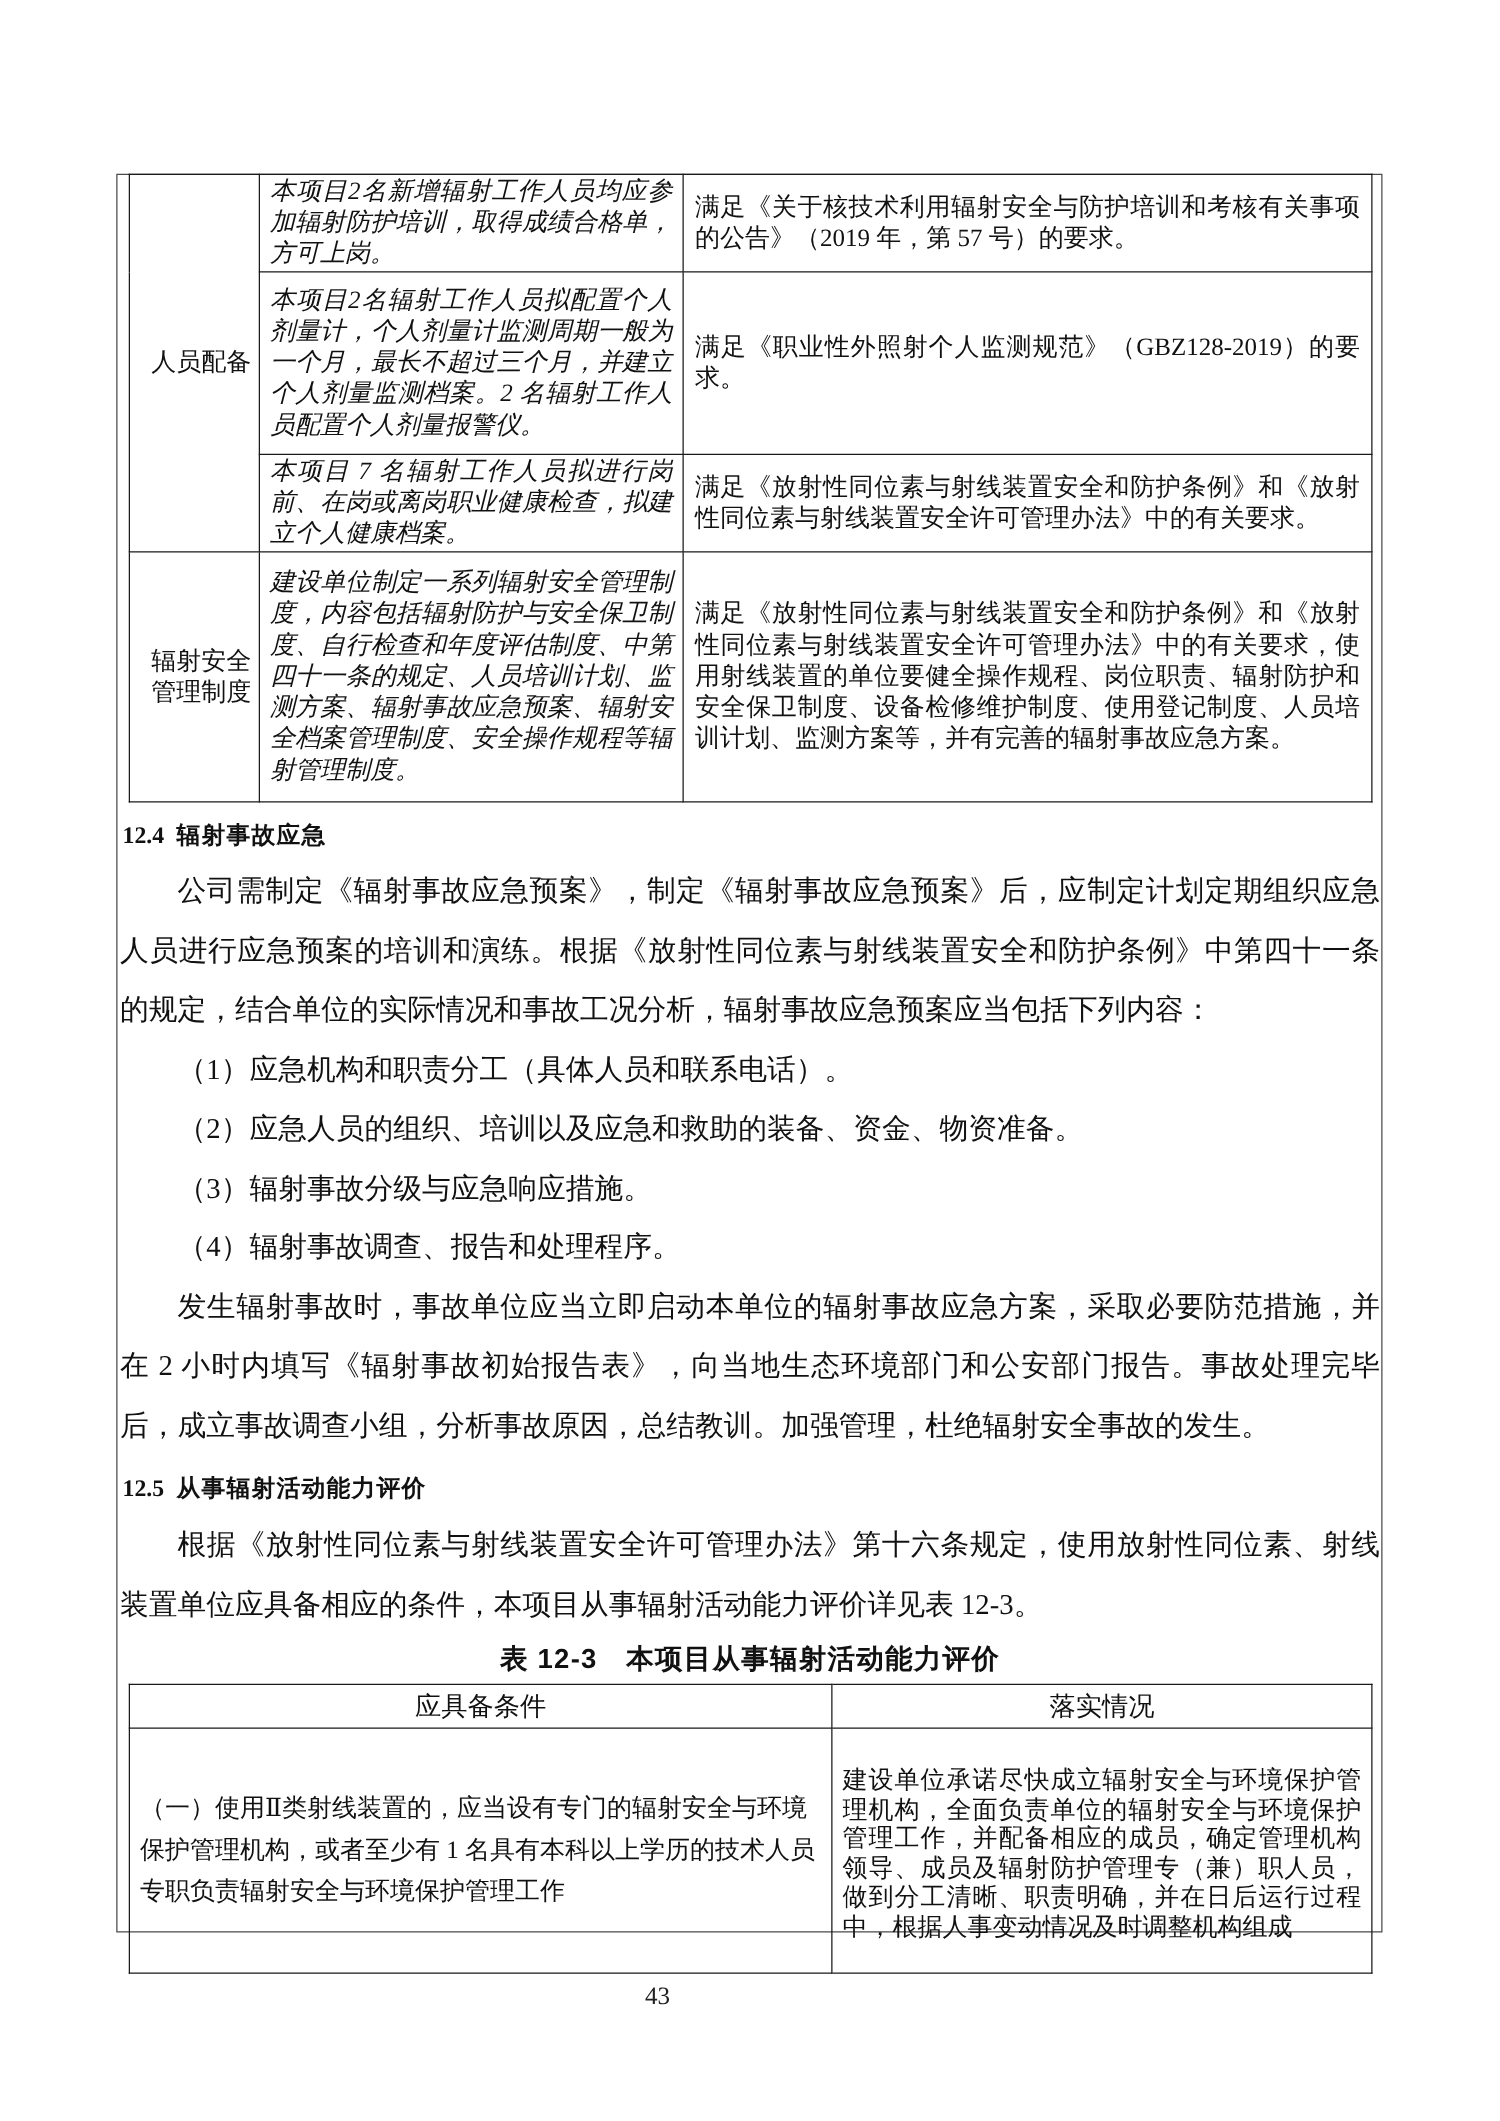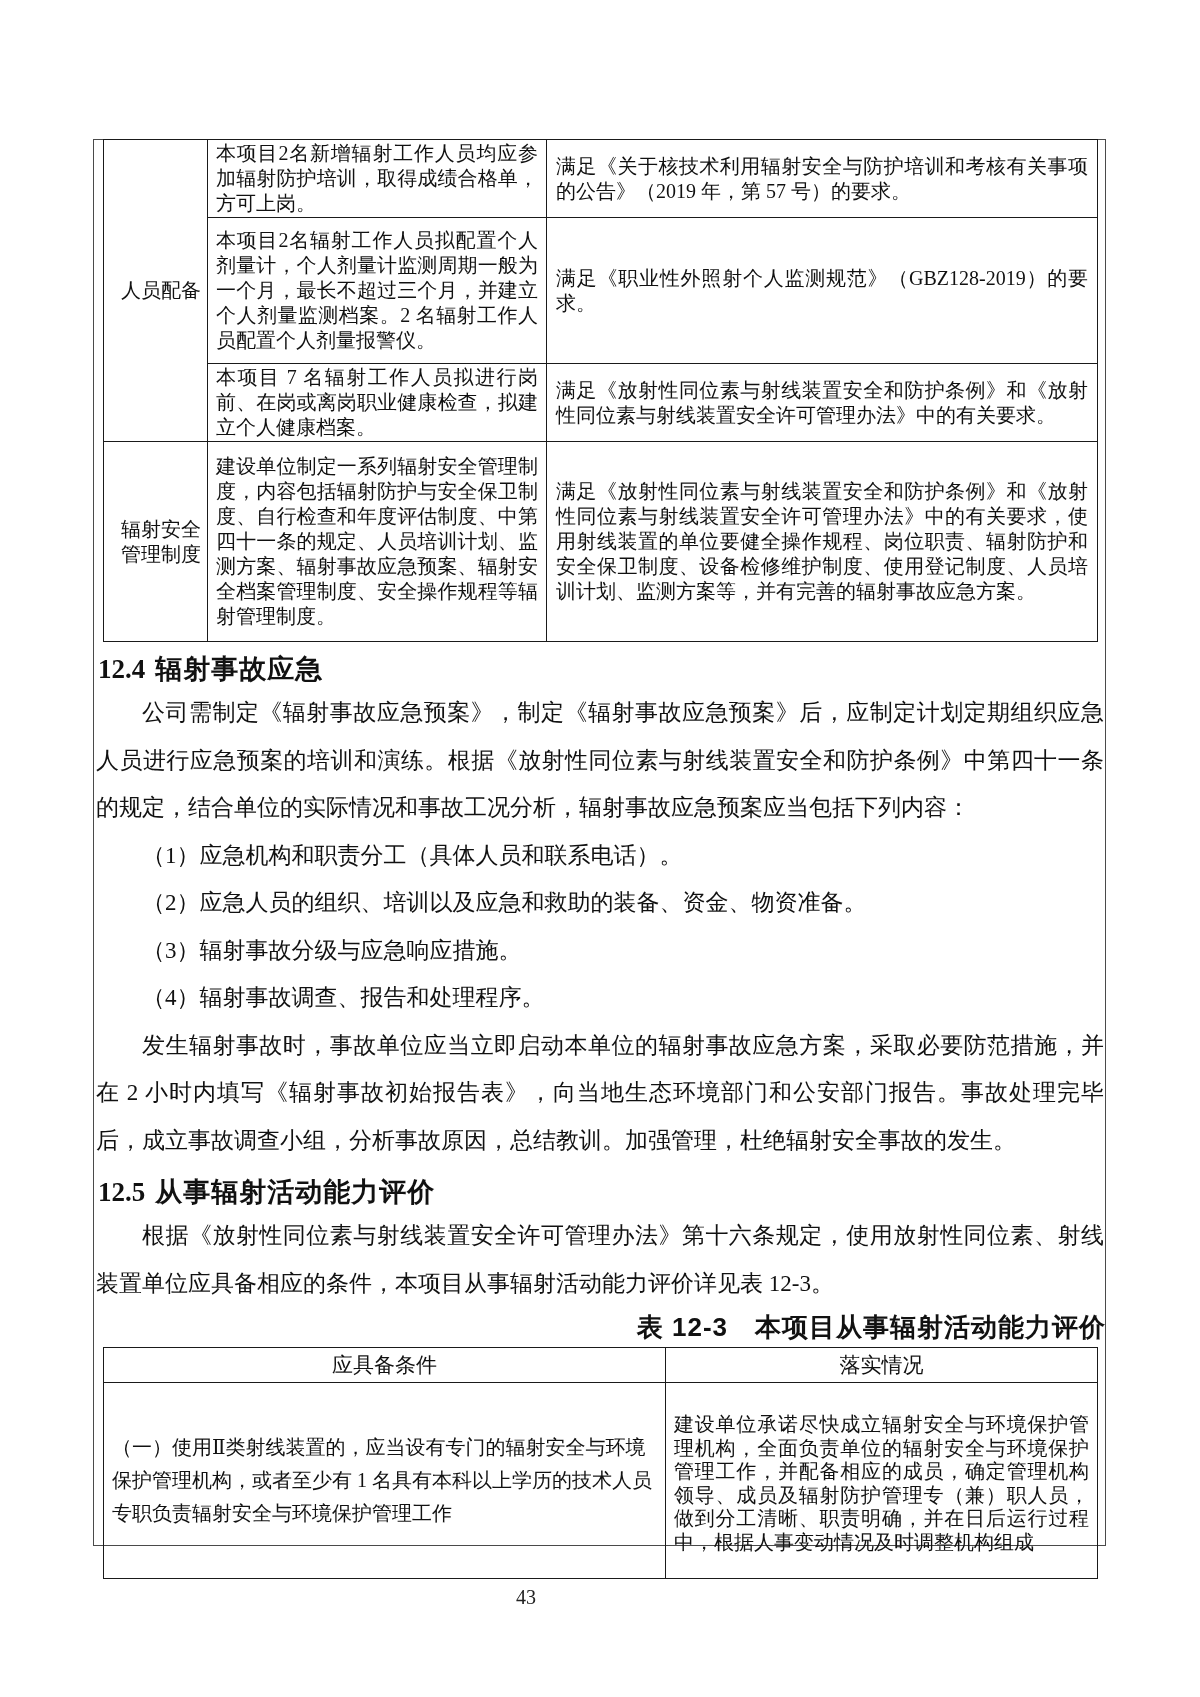--- a/index.html
+++ b/index.html
@@ -13,34 +13,34 @@
     border:1px solid #4a4a4a;pointer-events:none;
   }
   
   table.t1{
     position:absolute;left:103px;top:139px;width:994px;
     border-collapse:collapse;table-layout:fixed;
     font-size:20px;line-height:25px;
   }
   table.t1 td{border:1px solid #1a1a1a;vertical-align:middle;}
   table.t1 td.label{text-align:right;padding:0 6px;}
-  table.t1 td.measure{padding:1px 8px;text-align:justify;text-justify:inter-ideograph;}
+  table.t1 td.measure{padding:1px 8px;text-align:justify;text-justify:inter-ideograph;font-style:italic;}
   table.t1 td.comp{padding:1px 9px;text-align:justify;text-justify:inter-ideograph;}
   
   .body-flow{
     position:absolute;left:94px;top:641px;width:1012px;
     font-size:23px;line-height:47.5px;
   }
-  .sec-h{margin:8px 16px 0 4px;line-height:40px;font-weight:bold;font-size:27px;}
+  .sec-h{margin:8px 16px 0 4px;line-height:40px;font-weight:bold;font-size:19px;}
   .sec-h .hnum{font-family:"Liberation Serif","DejaVu Serif",serif;}
   .sec-h .htxt{font-family:"Liberation Sans","DejaVu Sans",sans-serif;margin-left:10px;letter-spacing:1px;}
   p.para{margin:0;padding:0 2px;text-indent:46px;text-align:justify;text-justify:inter-ideograph;}
   p.item{margin:0;padding:0 2px;text-indent:46px;}
   .caption{
-    line-height:40px;text-align:right;font-weight:bold;font-size:26px;
+    line-height:40px;text-align:center;font-weight:bold;font-size:22px;
     font-family:"Liberation Sans","DejaVu Sans",sans-serif;letter-spacing:1px;
   }
   
   table.t2{
     margin-left:9px;width:994px;border-collapse:collapse;table-layout:fixed;
     font-size:20px;
   }
   table.t2 td{border:1px solid #1a1a1a;}
   table.t2 tr.hdr td{height:32px;text-align:center;font-size:21px;line-height:32px;}
   table.t2 td.cond{vertical-align:middle;padding:16px 8px;line-height:33px;text-align:left;}

